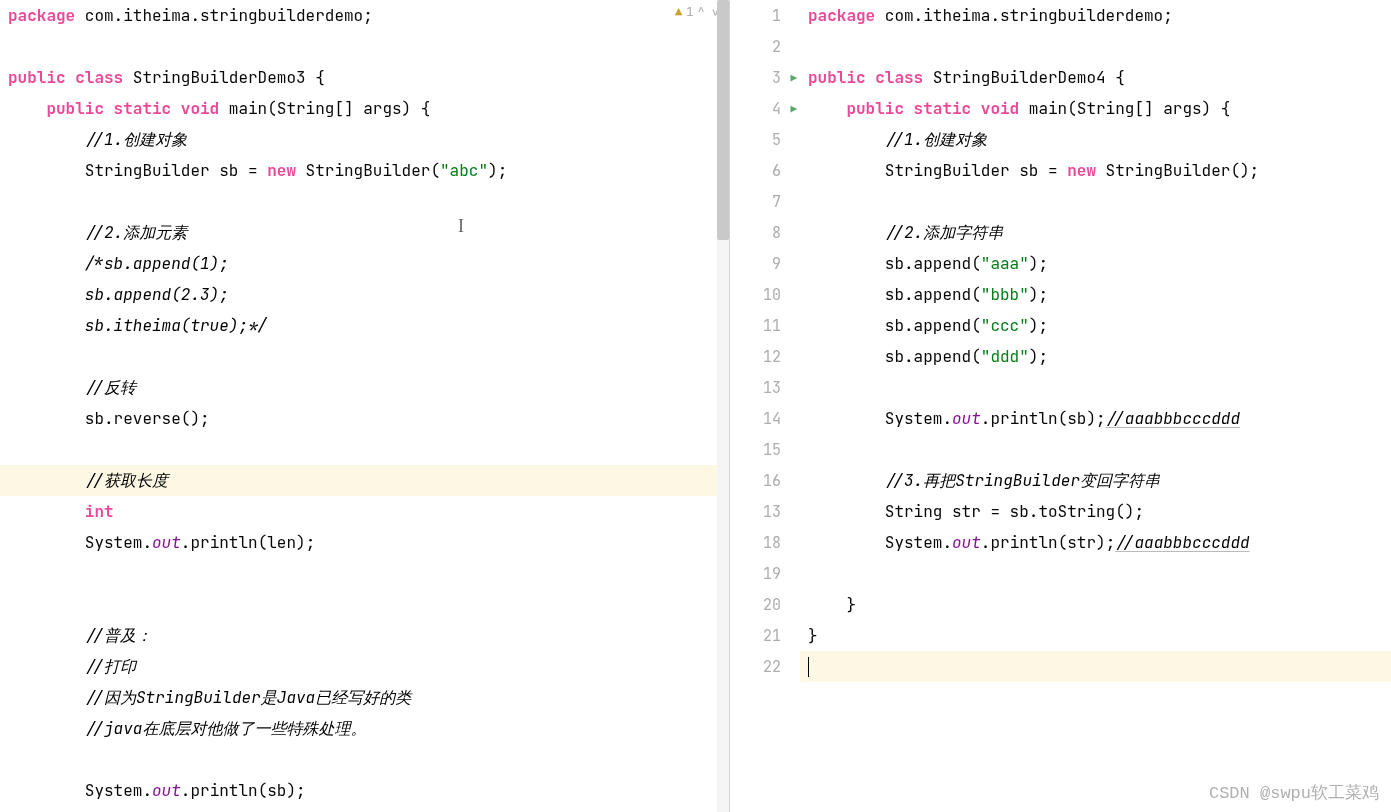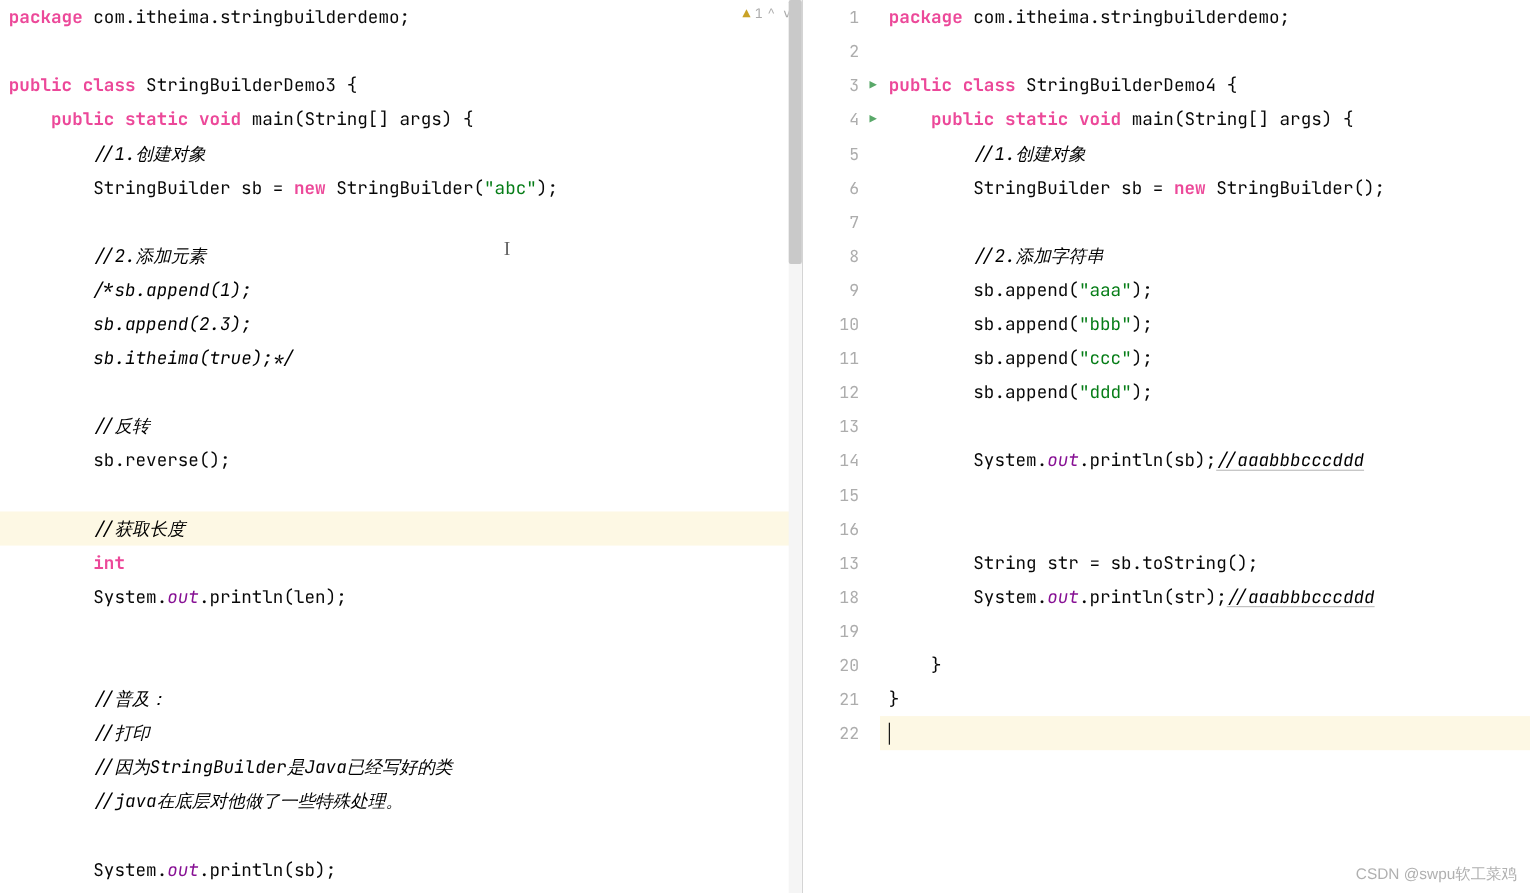--- a/index.html
+++ b/index.html
@@ -114,23 +114,23 @@
       top: 0;
       width: 12px;
       height: 240px;
       background: #c9c9c9;
       border-radius: 2px;
     }
     .watermark {
       position: fixed;
       bottom: 8px;
       right: 12px;
-      font-size: 14px;
+      font-size: 17px;
       color: #b0b0b0;
-      font-family: Liberation Sans, sans-serif;
+      font-family: Liberation Mono, monospace;
     }
     .cursor-caret {
       display: inline-block;
       width: 1px;
       height: 20px;
       background: #000;
       vertical-align: middle;
     }
     .text-cursor {
       position: absolute;
@@ -221,21 +221,21 @@
       <div class="code-line"><span class="plain">        StringBuilder sb = </span><span class="keyword">new </span><span class="plain">StringBuilder();</span></div>
       <div class="code-line">&nbsp;</div>
       <div class="code-line"><span class="plain">        </span><span class="comment-italic">//2.添加字符串</span></div>
       <div class="code-line"><span class="plain">        sb.append(</span><span class="string">"aaa"</span><span class="plain">);</span></div>
       <div class="code-line"><span class="plain">        sb.append(</span><span class="string">"bbb"</span><span class="plain">);</span></div>
       <div class="code-line"><span class="plain">        sb.append(</span><span class="string">"ccc"</span><span class="plain">);</span></div>
       <div class="code-line"><span class="plain">        sb.append(</span><span class="string">"ddd"</span><span class="plain">);</span></div>
       <div class="code-line">&nbsp;</div>
       <div class="code-line"><span class="plain">        System.</span><span class="field">out</span><span class="plain">.println(sb);</span><span class="comment-italic underline">//aaabbbcccddd</span></div>
       <div class="code-line">&nbsp;</div>
-      <div class="code-line"><span class="plain">        </span></div>
+      <div class="code-line"><span class="plain">        </span><span class="comment-italic">//3.再把StringBuilder变回字符串</span></div>
       <div class="code-line"><span class="plain">        String str = sb.toString();</span></div>
       <div class="code-line"><span class="plain">        System.</span><span class="field">out</span><span class="plain">.println(str);</span><span class="comment-italic underline">//aaabbbcccddd</span></div>
       <div class="code-line">&nbsp;</div>
       <div class="code-line"><span class="plain">    }</span></div>
       <div class="code-line"><span class="plain">}</span></div>
       <div class="code-line highlighted-line"><span class="cursor-caret"></span></div>
     </div>
 </div>
 
 <div class="watermark">CSDN @swpu软工菜鸡</div>

